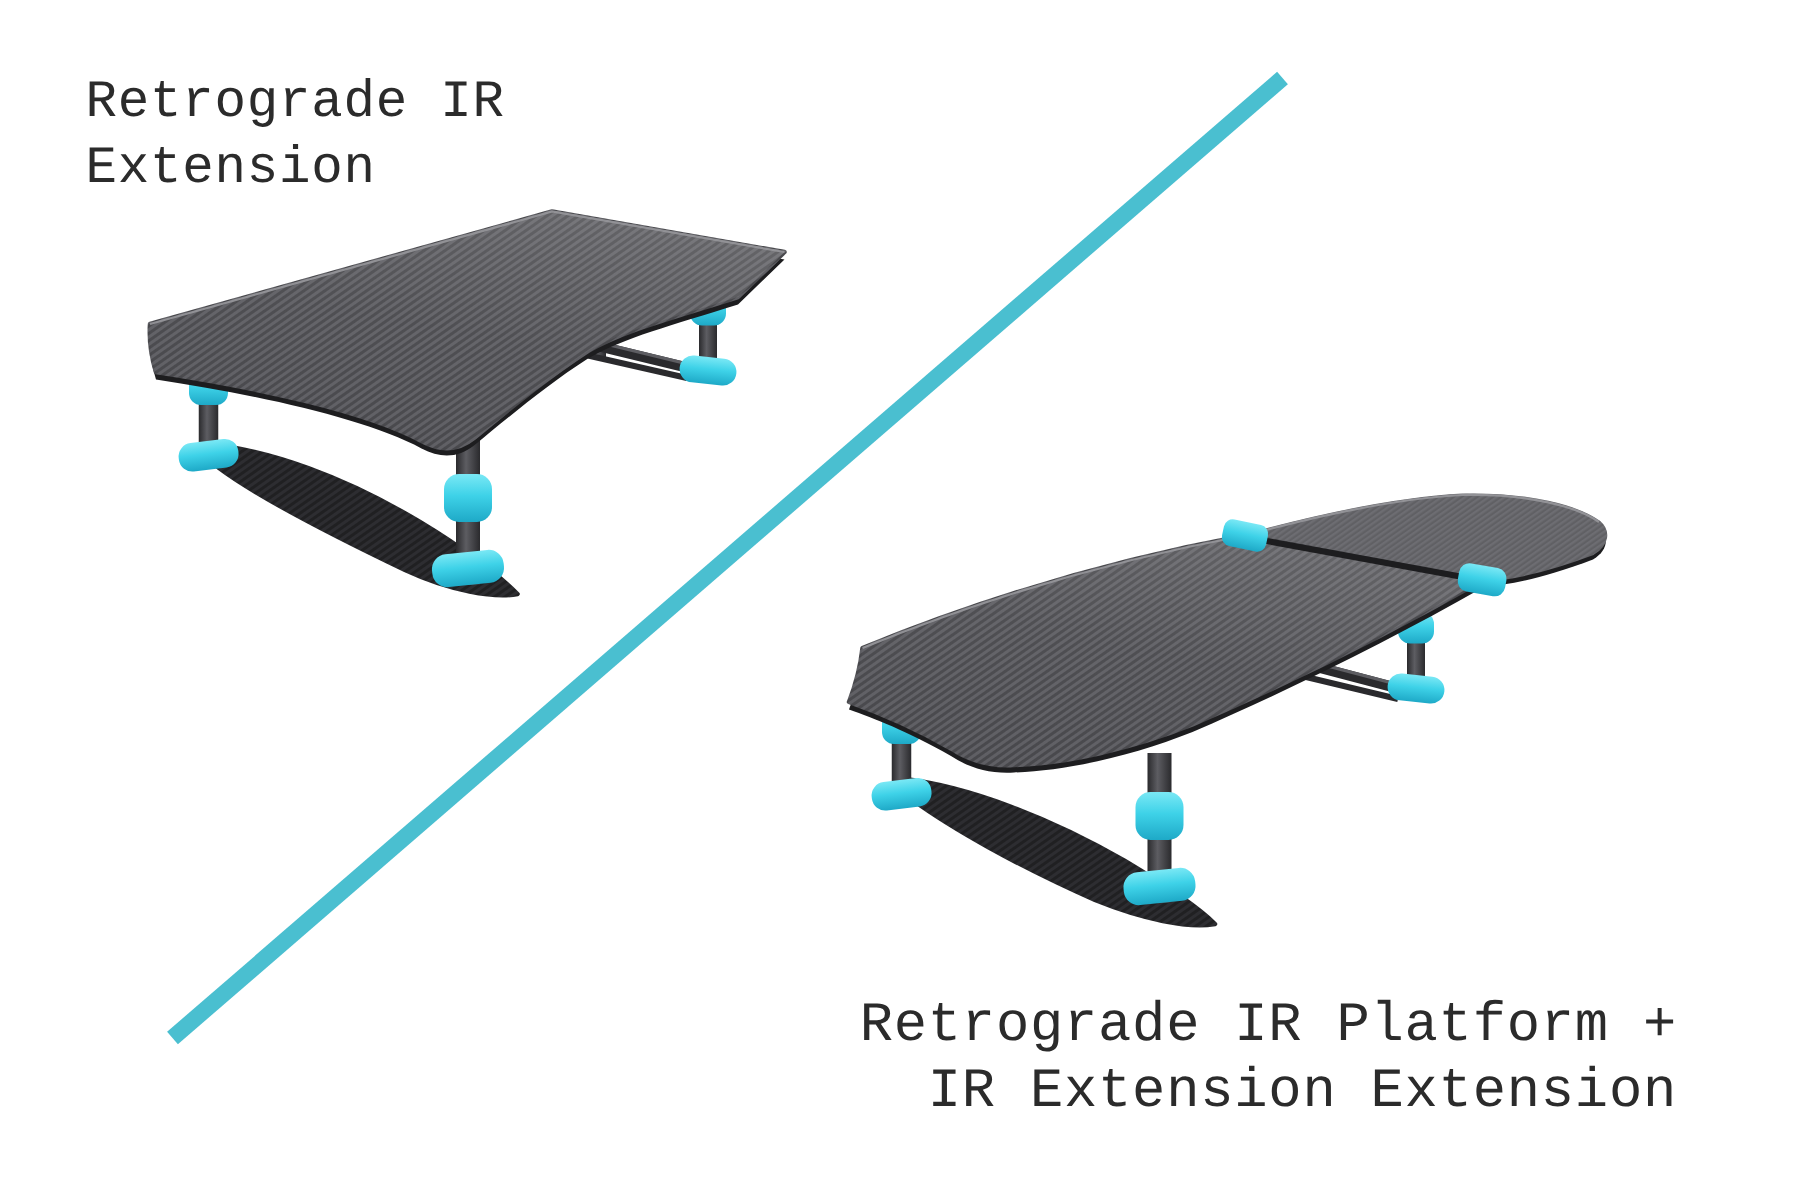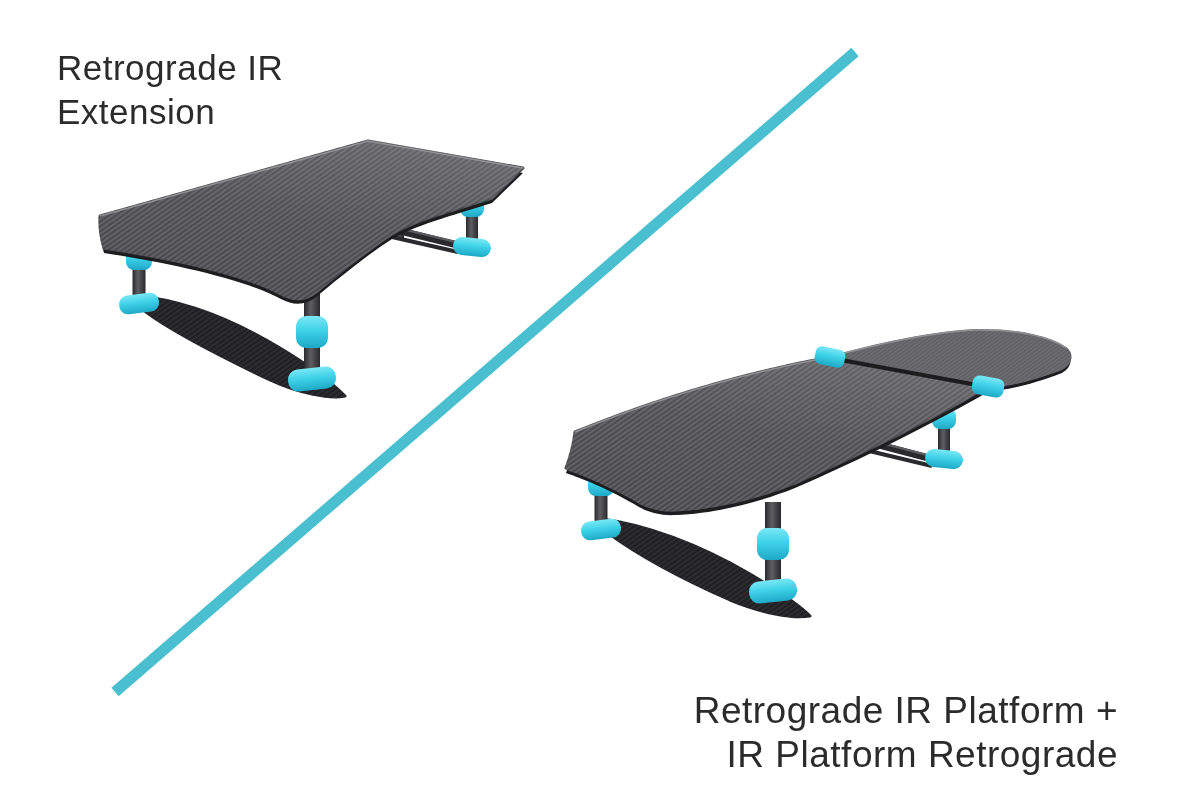--- a/index.html
+++ b/index.html
@@ -6,26 +6,26 @@
     --background:#ffffff; --text:#2b2b2b; --divider_teal:#4abfd0;
     --accent_cyan:#3ed2e8; --accent_cyan_deep:#1ea9c7;
     --carbon_base:#48484c; --carbon_stripe:#5f5f64; --carbon_edge:#1d1d1f;
     --carbon_shadow_base:#202022; --carbon_shadow_stripe:#2d2d31;
     --extension_base:#606064; --extension_stripe:#6d6d72;
     --leg_dark:#2a2a2d; --leg_mid:#5d5d62; --edge_highlight:#97979b;
   }
   *{margin:0;padding:0;box-sizing:border-box;}
   html,body{background:var(--background);}
   body{font-family:"Liberation Sans","DejaVu Sans",sans-serif;color:var(--text);}
-  .canvas{position:relative;width:1200px;height:800px;background:var(--background);overflow:hidden;}
+  .canvas{position:relative;width:1200px;height:800px;background:var(--background);overflow:hidden;font-family:Liberation Mono, monospace;}
   .scene{position:absolute;left:0;top:0;width:1200px;height:800px;display:block;}
   .label{position:absolute;color:var(--text);letter-spacing:.5px;}
   .label span{display:block;}
   .label-left{left:57px;top:46px;font-size:35px;line-height:1.26;text-align:left;}
-  .label-right{right:82px;top:689px;font-size:37px;line-height:1.2;text-align:right;}
+  .label-right{right:82px;top:662px;font-size:37px;line-height:1.2;text-align:right;}
 </style>
 </head>
 <body>
 
 <div class="canvas">
 
   <svg class="scene" viewBox="0 0 1200 800" aria-hidden="true">
     <defs>
       <pattern id="carbon" width="4" height="4" patternUnits="userSpaceOnUse" patternTransform="rotate(-35)">
         <rect width="4" height="4" style="fill:var(--carbon_base)"></rect>
@@ -152,16 +152,16 @@
     </g>
   </svg>
 
   <div class="label label-left">
     <span>Retrograde IR</span>
     <span>Extension</span>
   </div>
 
   <div class="label label-right">
     <span>Retrograde IR Platform +</span>
-    <span>IR Platform Retrograde</span>
+    <span>IR Extension Extension</span>
   </div>
 
 </div>
 
 </body></html>

